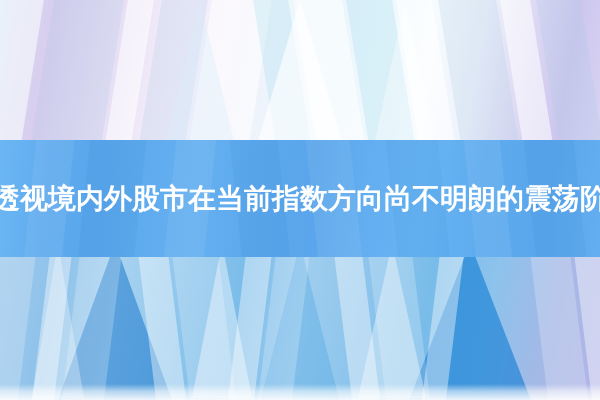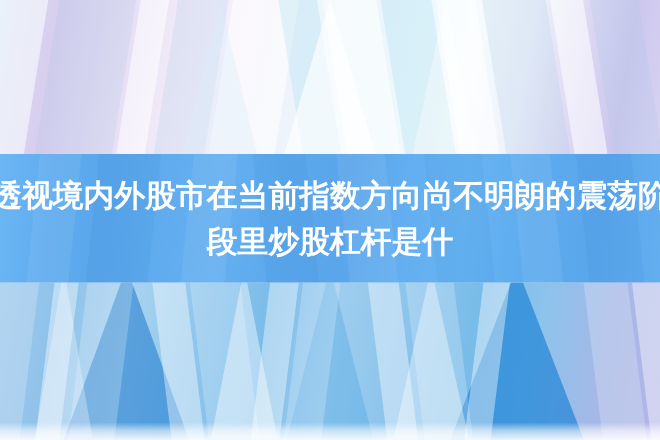--- a/index.html
+++ b/index.html
@@ -193,21 +193,20 @@
     <div class="bstreak" style="left:170px; width:40px; transform:skewX(-6deg);"></div>
     <div class="bstreak dark" style="left:236px; width:48px; transform:skewX(6deg);"></div>
     <div class="bstreak" style="left:312px; width:44px; transform:skewX(6deg);"></div>
     <div class="bstreak dark" style="left:392px; width:52px; transform:skewX(6deg);"></div>
     <div class="bstreak" style="left:470px; width:36px; transform:skewX(6deg);"></div>
     <div class="bstreak dark" style="left:530px; width:50px; transform:skewX(6deg);"></div>
   </div>
 
   <div class="title-wrap">
     <div class="title-line">透视境内外股市在当前指数方向尚不明朗的震荡阶</div>
-    <div class="title-line">段里炒股杠杆是什</div>
   </div>
 
   <div class="bottom-region">
 
     <div class="ray" style="left:115px; border-width:0 58px 160px 58px; border-bottom-color:rgba(25,120,205,0.55); margin-left:-58px;"></div>
     <div class="ray" style="left:470px; border-width:0 62px 160px 62px; border-bottom-color:rgba(20,125,212,0.62); margin-left:-62px;"></div>
     <div class="ray" style="left:300px; border-width:0 40px 160px 40px; border-bottom-color:rgba(60,160,225,0.30); margin-left:-40px;"></div>
 
     <div class="hl soft" style="left:-10px; width:36px; transform:skewX(-7deg);"></div>
     <div class="hl" style="left:40px;  width:22px; transform:skewX(-7deg);"></div>

